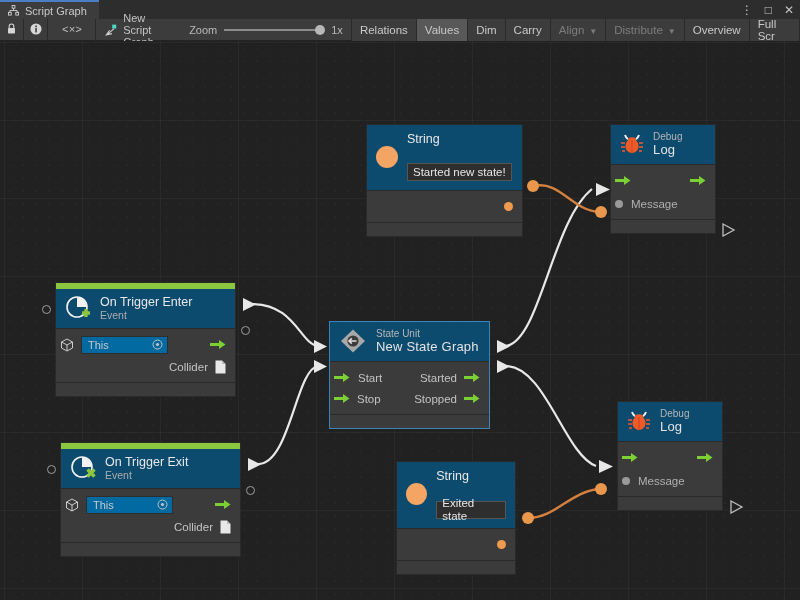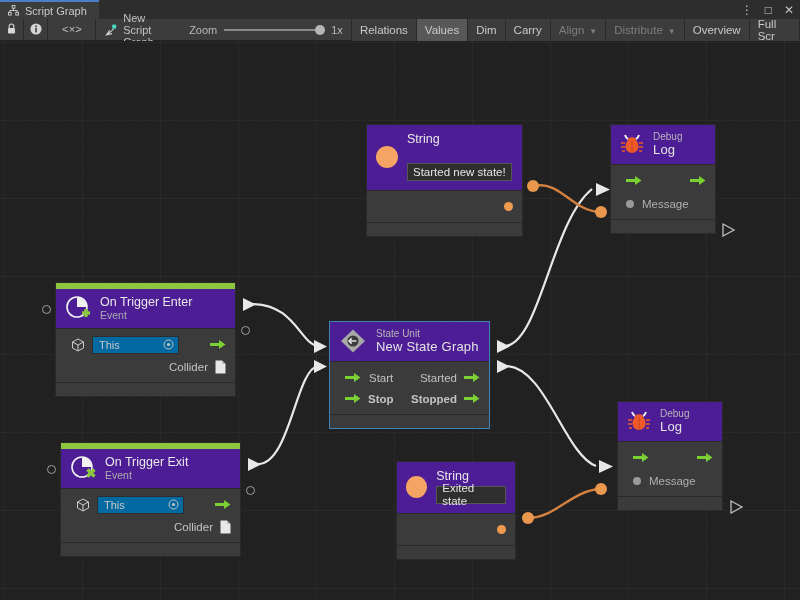--- a/index.html
+++ b/index.html
@@ -90,29 +90,29 @@
     background: #3b3b3b;
     border: 1px solid #2a2a2a;
     font-size: 11.5px;
     color: #d2d2d2;
   }
   .node.selected { border: 1px solid #3d83b8; }
   .node-accent { height: 6px; background: #8cc63e; }
   .node-head {
     display: flex; align-items: center; gap: 9px;
     padding: 6px 9px 7px 9px;
-    background: #4c1d95;
+    background: #0c4a6e;
     border-bottom: 1px solid #2a2a2a;
   }
   .node-head .titles { display:flex; flex-direction: column; line-height: 1.15; }
   .node-title-sm { font-size: 10px; color:#b6b6b6; }
   .node-title-lg { font-size: 13px; color:#e3e3e3; letter-spacing: .2px;}
   .node-title-one { font-size: 12.5px; color:#e8e8e8; }
   .node-sub { font-size: 10.5px; color:#adadad; }
-  .node-body { padding: 6px 9px 6px 15px; position: relative; }
+  .node-body { padding: 6px 9px 6px 4px; position: relative; }
   .node-foot {
     border-top: 1px solid #2a2a2a; height: 14px; background:#3b3b3b;
   }
   .row { display:flex; align-items:center; min-height: 19px; }
   .row.space { justify-content: space-between; }
   .lbl { color:#c3c3c3; font-size:11.5px; }
   .lbl.dimlbl { color:#b0b0b0; }
 
   .arrow-green { width:16px; height:11px; display:block; }
   .dot-grey { width:8px; height:8px; border-radius:50%; background:#9a9a9a; display:inline-block; }
@@ -405,21 +405,21 @@
           </span>
           <span style="display:flex;align-items:flex-start;gap:7px;">
             <span class="lbl">Started</span>
             <span class="arrow-green">
               <svg viewBox="0 0 16 11" width="16" height="11">
                 <path d="M0 4 H9 V1 L15.5 5.5 L9 10 V7 H0 Z" fill="#7bd033"></path>
               </svg>
             </span>
           </span>
         </div>
-        <div class="row space" style="margin-top:2px;font-weight:bold;">
+        <div class="row space" style="margin-top:2px;">
           <span style="display:flex;align-items:center;gap:7px;">
             <span class="arrow-green">
               <svg viewBox="0 0 16 11" width="16" height="11">
                 <path d="M0 4 H9 V1 L15.5 5.5 L9 10 V7 H0 Z" fill="#7bd033"></path>
               </svg>
             </span>
             <span class="lbl">Stop</span>
           </span>
           <span style="display:flex;align-items:center;gap:7px;">
             <span class="lbl">Stopped</span>
@@ -485,21 +485,21 @@
         </div>
       </div>
       <div class="node-foot"></div>
     </div>
 
     <div class="node" style="left:396px; top:420px; width:120px;">
       <div class="node-head" style="padding:7px 9px 9px 9px;">
         <span class="bigdot-orange"></span>
         <div class="titles">
           <span class="node-title-one">String</span>
-          <span class="text-field" style="margin-top:3px;">Exited state</span>
+          <span class="text-field" style="margin-top:18px;">Exited state</span>
         </div>
       </div>
       <div class="node-body" style="height:31px;">
         <div class="row" style="justify-content:flex-end; height:19px;">
           <span class="dot-orange-sm"></span>
         </div>
       </div>
       <div class="node-foot"></div>
     </div>
 

